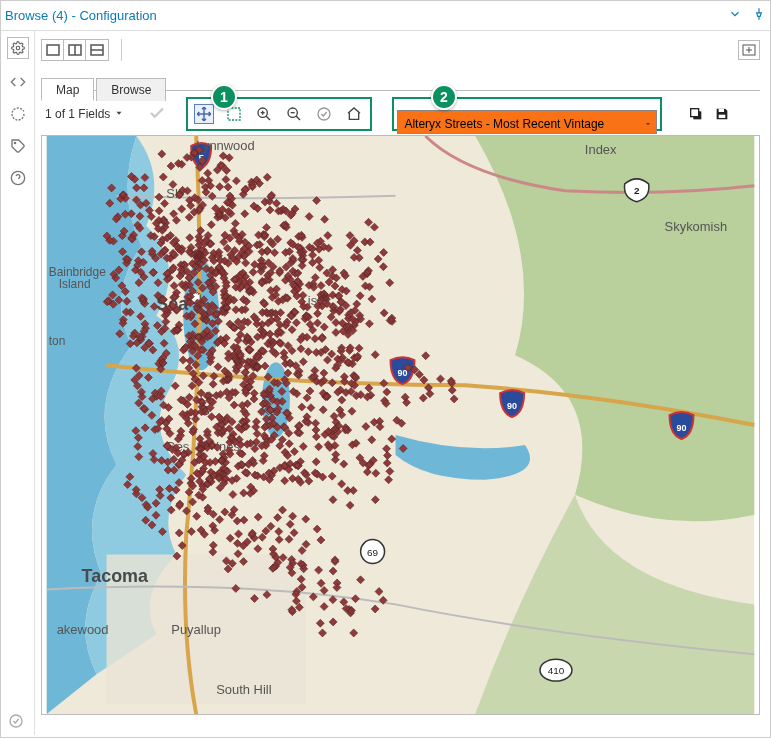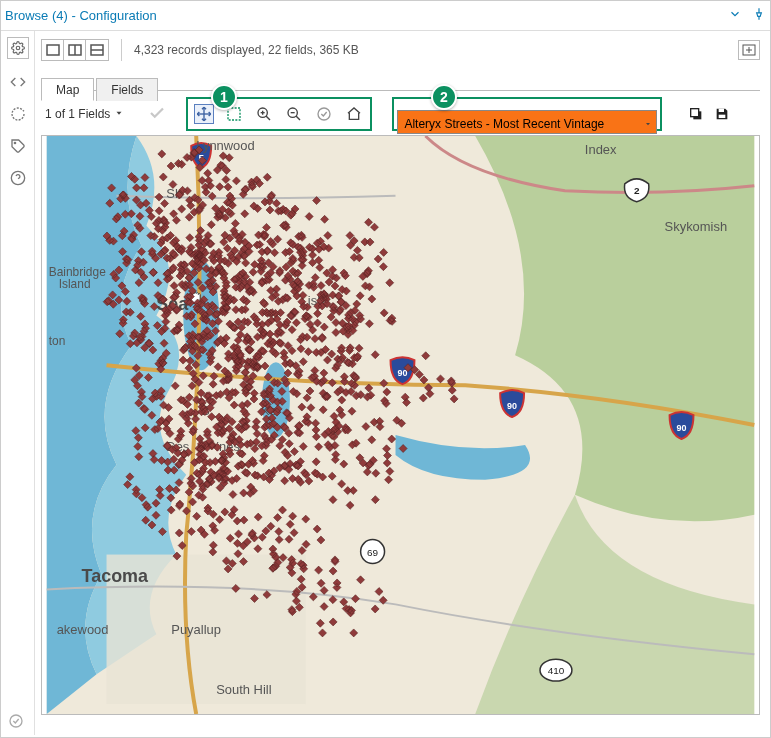--- a/index.html
+++ b/index.html
@@ -157,33 +157,32 @@
             </svg>
           </div>
         <div class="view-btn">
             <svg width="14" height="12">
               <rect x="1" y="1" width="12" height="10" fill="none" stroke="#555" stroke-width="1.5"></rect>
               <line x1="1" y1="6" x2="13" y2="6" stroke="#555" stroke-width="1.5"></line>
             </svg>
           </div>
       </div>
       <div class="divider-v"></div>
-      <span class="records-text">4,323 records displayed, 22 fields, 365 KB</span>
       <div class="addfield">
         <svg width="14" height="12">
             <rect x="1" y="1" width="12" height="10" fill="none" stroke="#555" stroke-width="1"></rect>
             <line x1="7" y1="3" x2="7" y2="9" stroke="#555"></line>
             <line x1="4" y1="6" x2="10" y2="6" stroke="#555"></line>
           </svg>
       </div>
     </div>
 
     <div class="tabs">
       <div class="tab active"><span>Map</span></div>
-      <div class="tab"><span>Fields</span></div>
+      <div class="tab"><span>Browse</span></div>
     </div>
 
     <div class="toolbar-row">
       <div class="fields-select">
         <span>1 of 1 Fields</span>
         <span class="chev-down">
           <svg width="10" height="10" viewBox="0 0 24 24" fill="#444">
               <polygon points="6,9 18,9 12,16"></polygon>
             </svg>
         </span>

